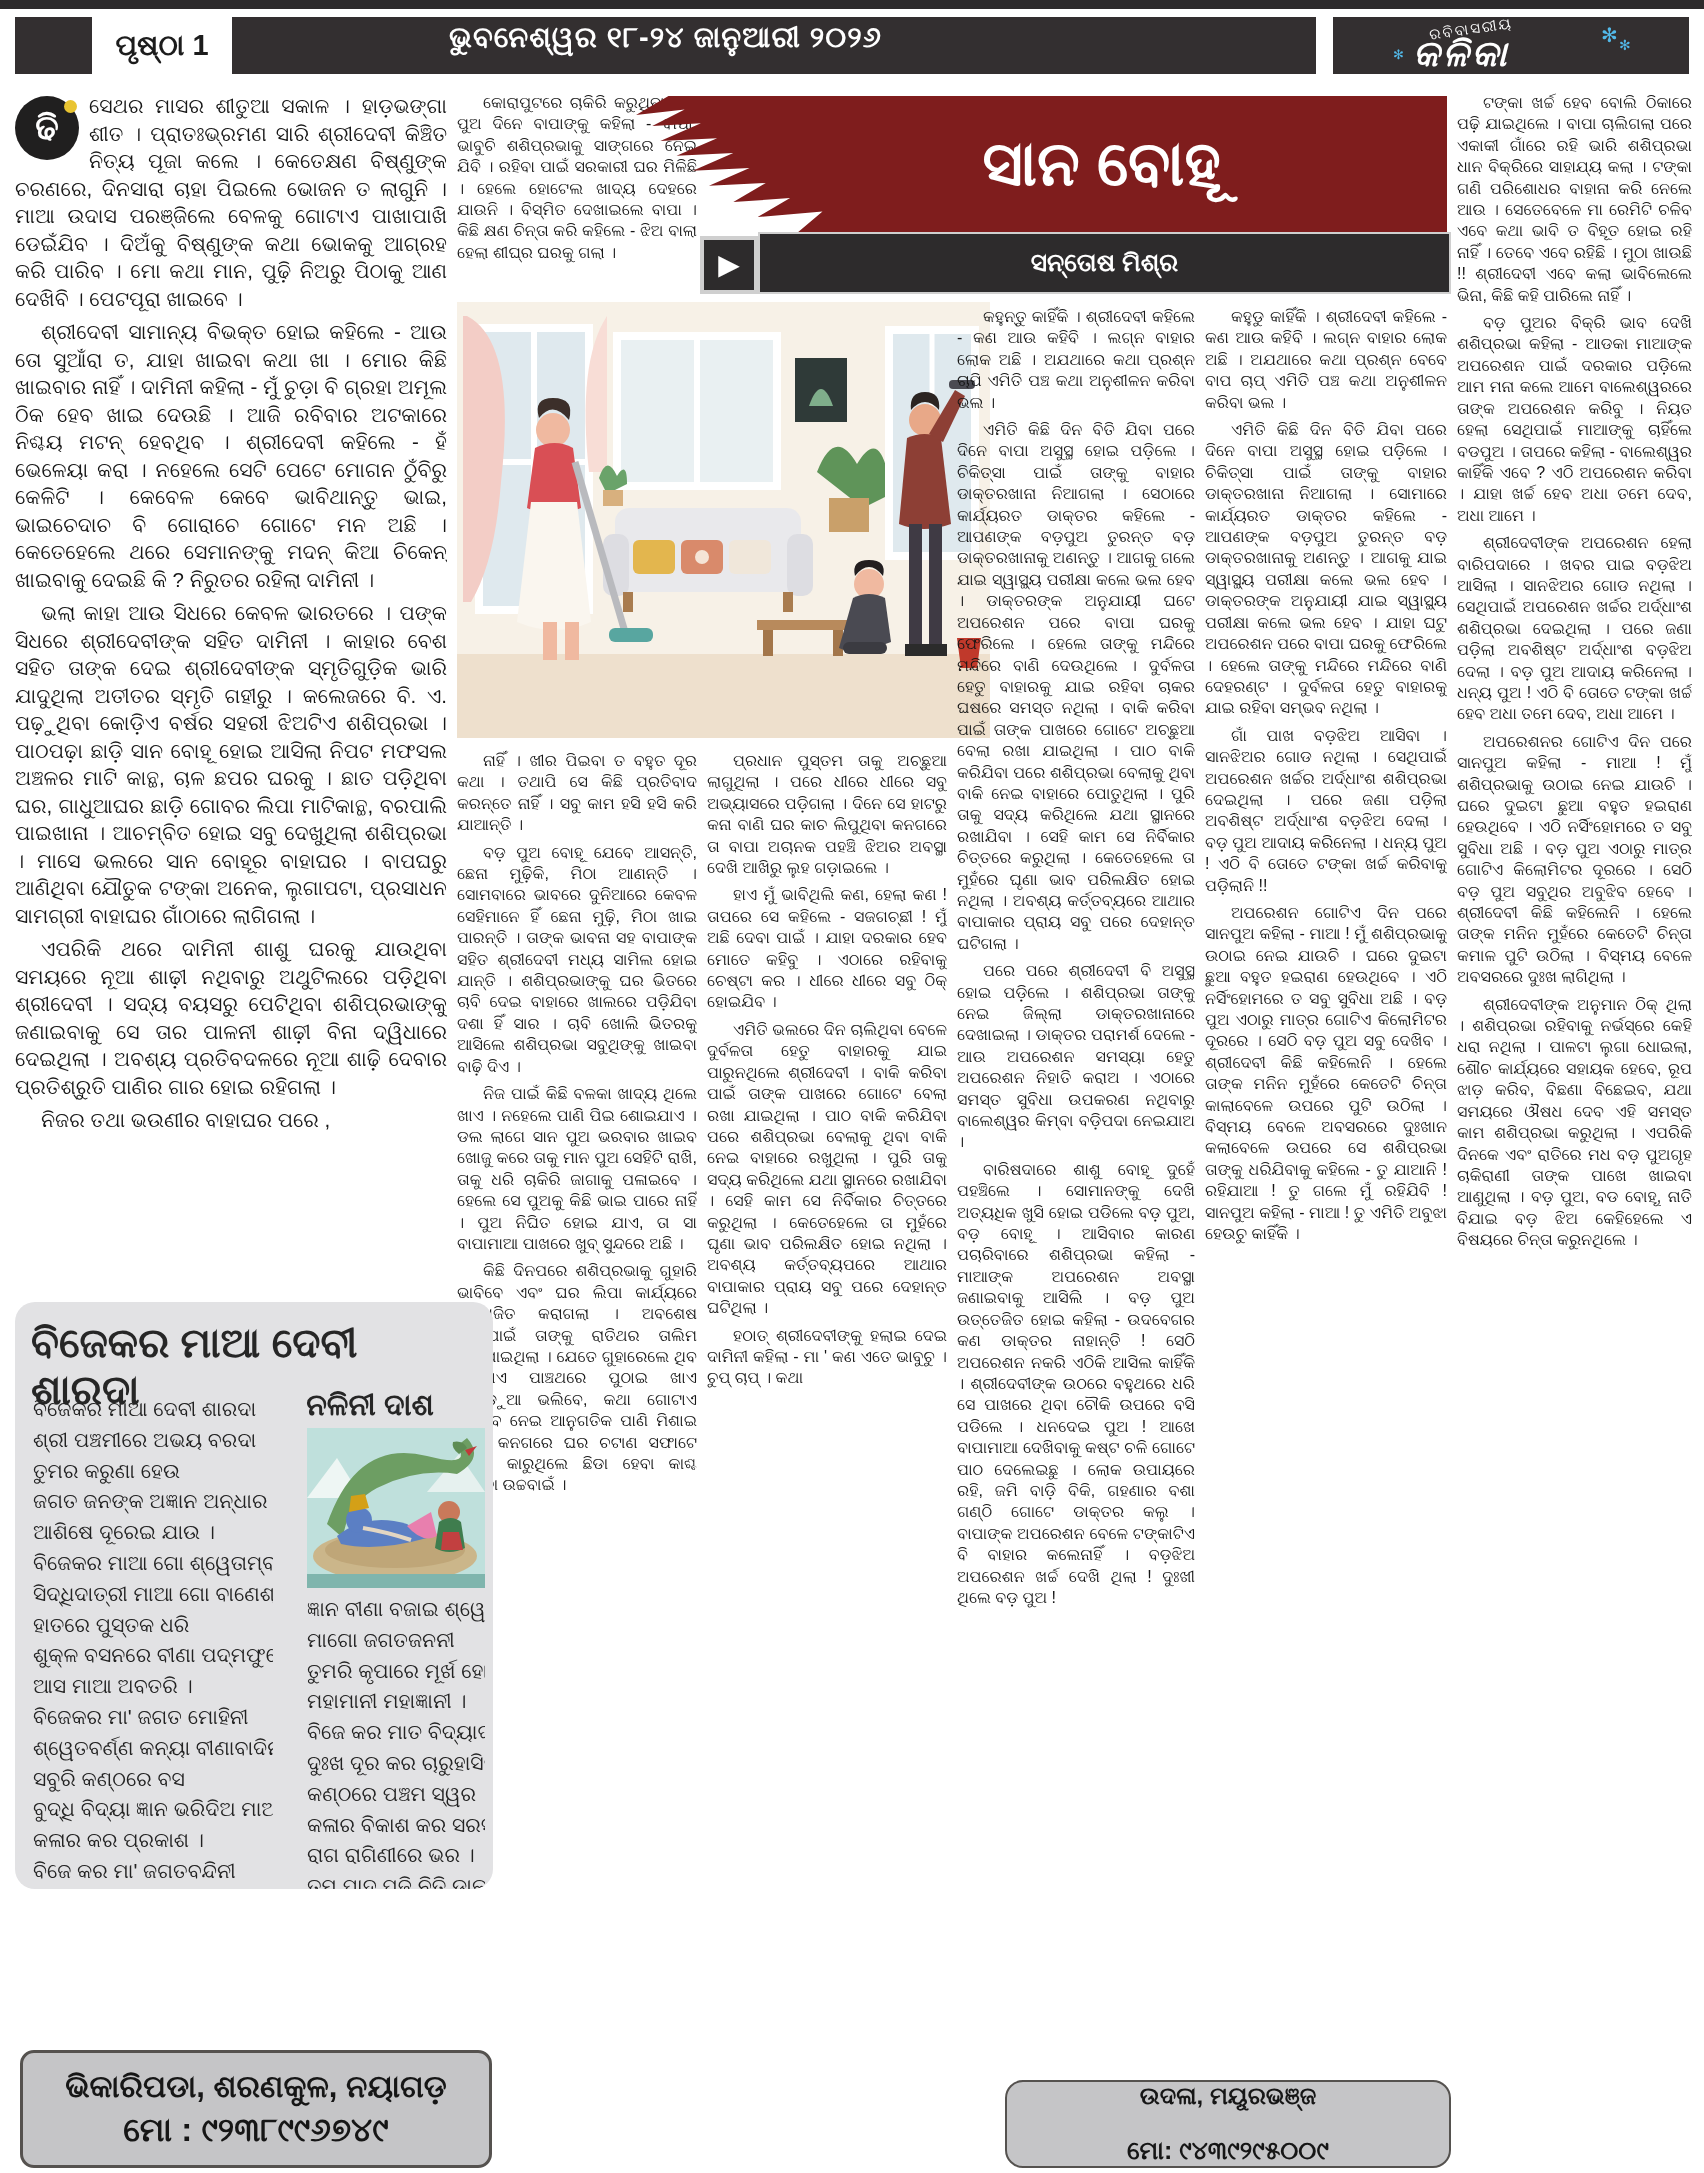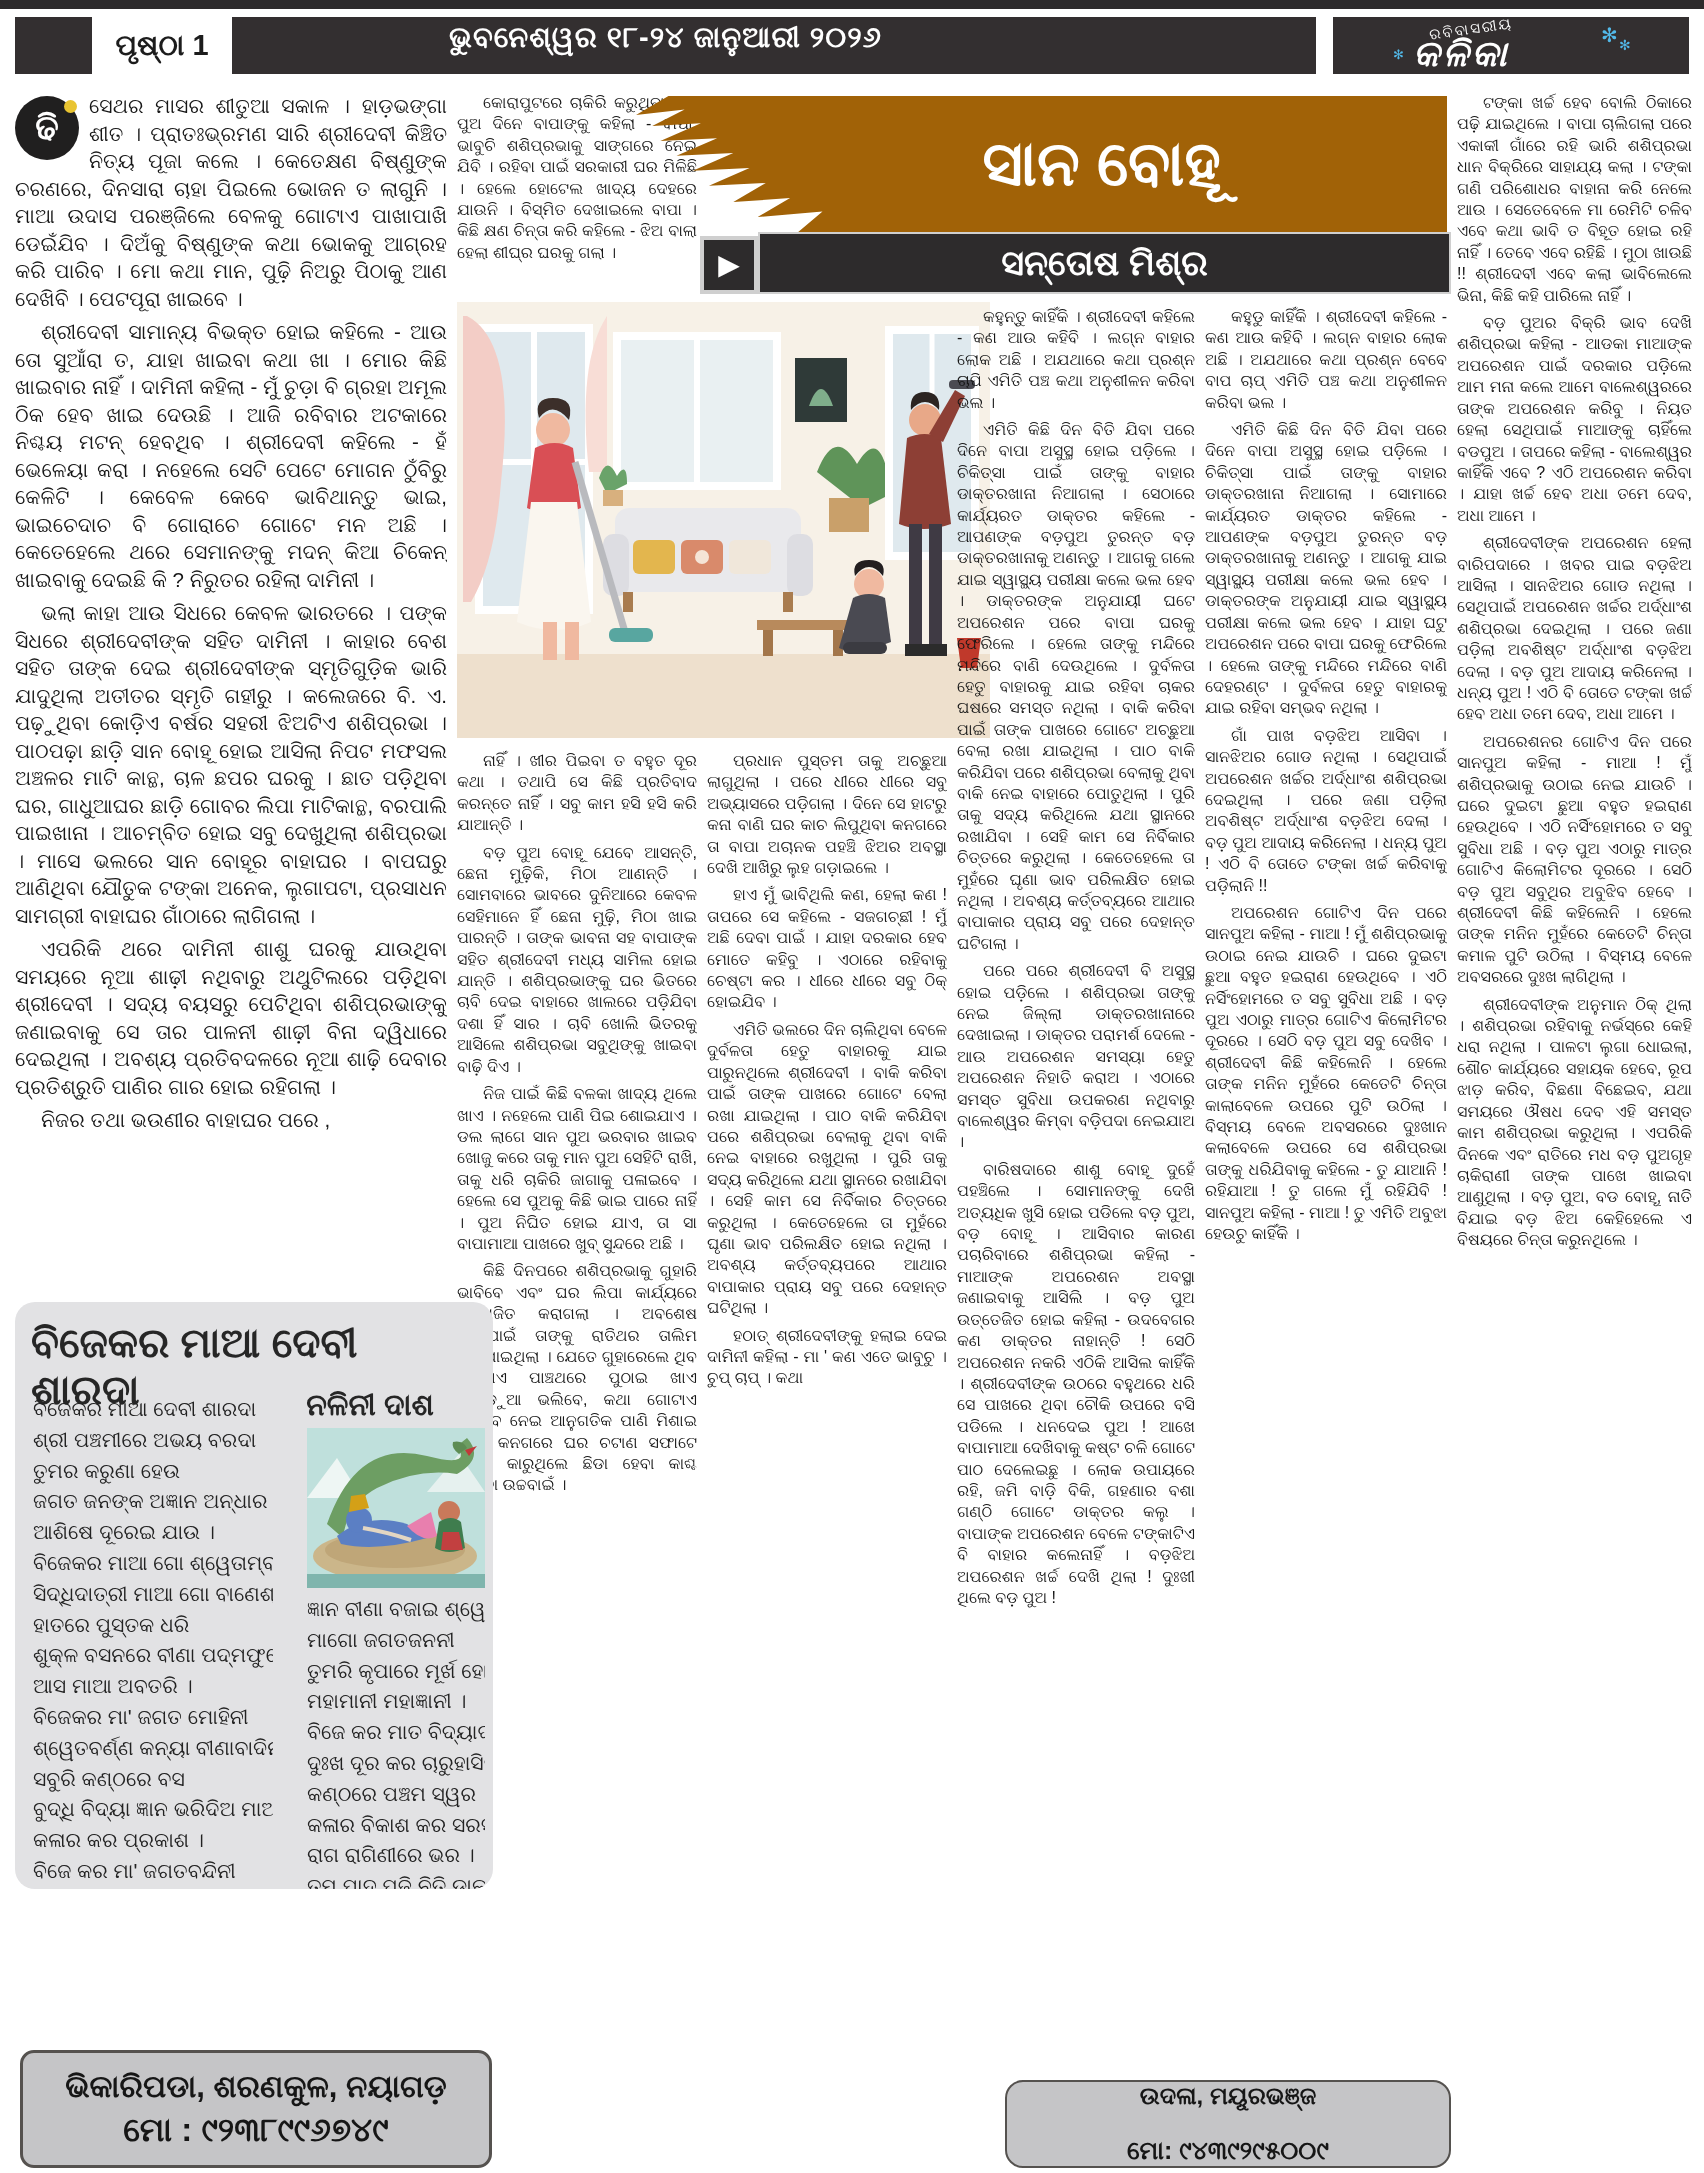--- a/index.html
+++ b/index.html
@@ -27,29 +27,29 @@
   #col-a{left:457px;top:750px;width:240px;height:1412px;overflow:hidden;}
   #col-b{left:707px;top:750px;width:240px;height:1412px;overflow:hidden;}
   #col-c{left:957px;top:306px;width:238px;height:1760px;overflow:hidden;}
   #col-d{left:1205px;top:306px;width:242px;height:1760px;overflow:hidden;}
   #right-col{left:1457px;top:92px;width:235px;height:2068px;overflow:hidden;}
   
   #drop-badge{float:left;width:64px;height:64px;border-radius:50%;background:#201f1f;color:#fff;
       display:flex;align-items:center;justify-content:center;font-size:34px;font-weight:bold;margin:4px 10px 2px 0;position:relative;}
   #drop-badge::after{content:"";position:absolute;right:2px;top:4px;width:13px;height:13px;border-radius:50%;background:#e9c431;}
   
-  #banner{left:636px;top:96px;width:811px;height:136px;background:#a16207;
+  #banner{left:636px;top:96px;width:811px;height:136px;background:#7f1d1d;
       clip-path:polygon(0 14%,6% 10%,2% 22%,8% 20%,3% 33%,10% 31%,5% 44%,12% 42%,7% 55%,14% 53%,9% 66%,16% 64%,12% 78%,19% 75%,15% 89%,23% 85%,20% 100%,100% 100%,100% 0,4% 0);
       display:flex;align-items:center;justify-content:center;}
   #banner-title{color:#ffffff;font-size:62px;font-weight:bold;margin-left:120px;}
   #arrow-box{left:700px;top:236px;width:50px;height:50px;background:#2d2b2c;border:4px solid #cfcfcf;
       display:flex;align-items:center;justify-content:center;}
   #arrow-box span{color:#ffffff;font-size:28px;line-height:1;}
   #author-bar{left:758px;top:232px;width:689px;height:58px;background:#2d2b2c;border:2px solid #cfcfcf;
-      display:flex;align-items:center;justify-content:center;color:#ffffff;font-size:35px;font-weight:bold;}
+      display:flex;align-items:center;justify-content:center;color:#ffffff;font-size:25px;font-weight:bold;}
   #illustration{left:457px;top:302px;width:533px;height:436px;}
   
   #poem-box{left:15px;top:1302px;width:478px;height:587px;background:#e2e2e4;border-radius:20px;overflow:hidden;}
   #poem-title{position:absolute;left:16px;top:18px;width:446px;font-size:41px;font-weight:bold;color:#262626;}
   #poem-author{position:absolute;left:250px;top:86px;width:210px;font-size:30px;font-weight:bold;color:#262626;text-align:center;}
   #poem-left{position:absolute;left:18px;top:92px;width:240px;font-size:20.5px;line-height:30.8px;color:#222;}
   #poem-right{position:absolute;left:292px;top:292px;width:178px;font-size:20.5px;line-height:30.8px;color:#222;}
   #poem-left div,#poem-right div{white-space:nowrap;overflow:hidden;}
   #deity-img{position:absolute;left:292px;top:126px;width:178px;height:160px;}
   

